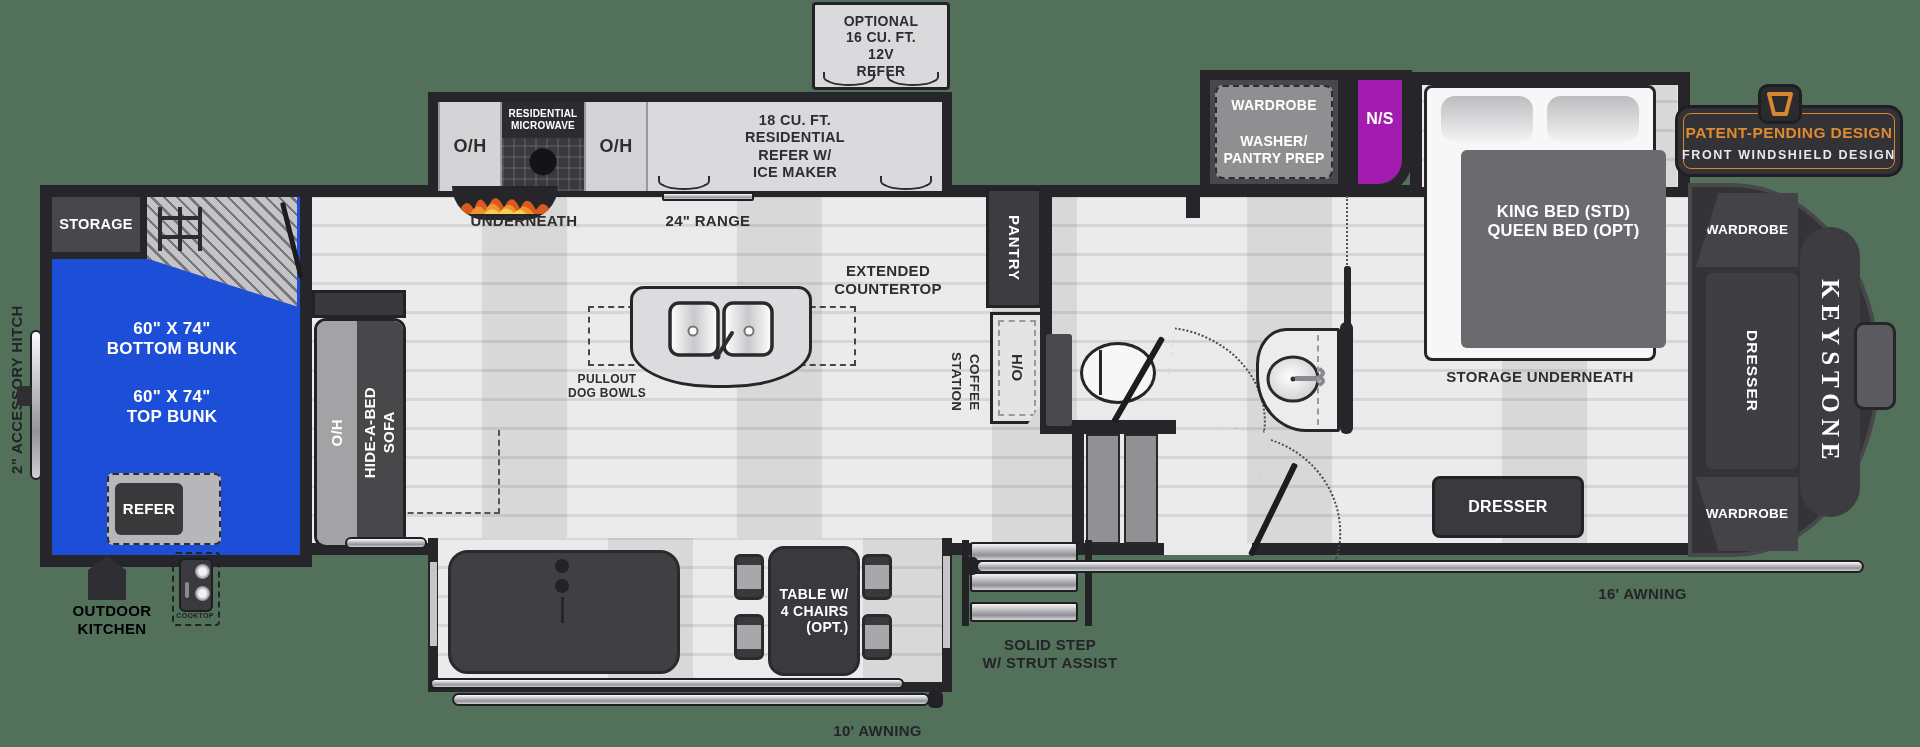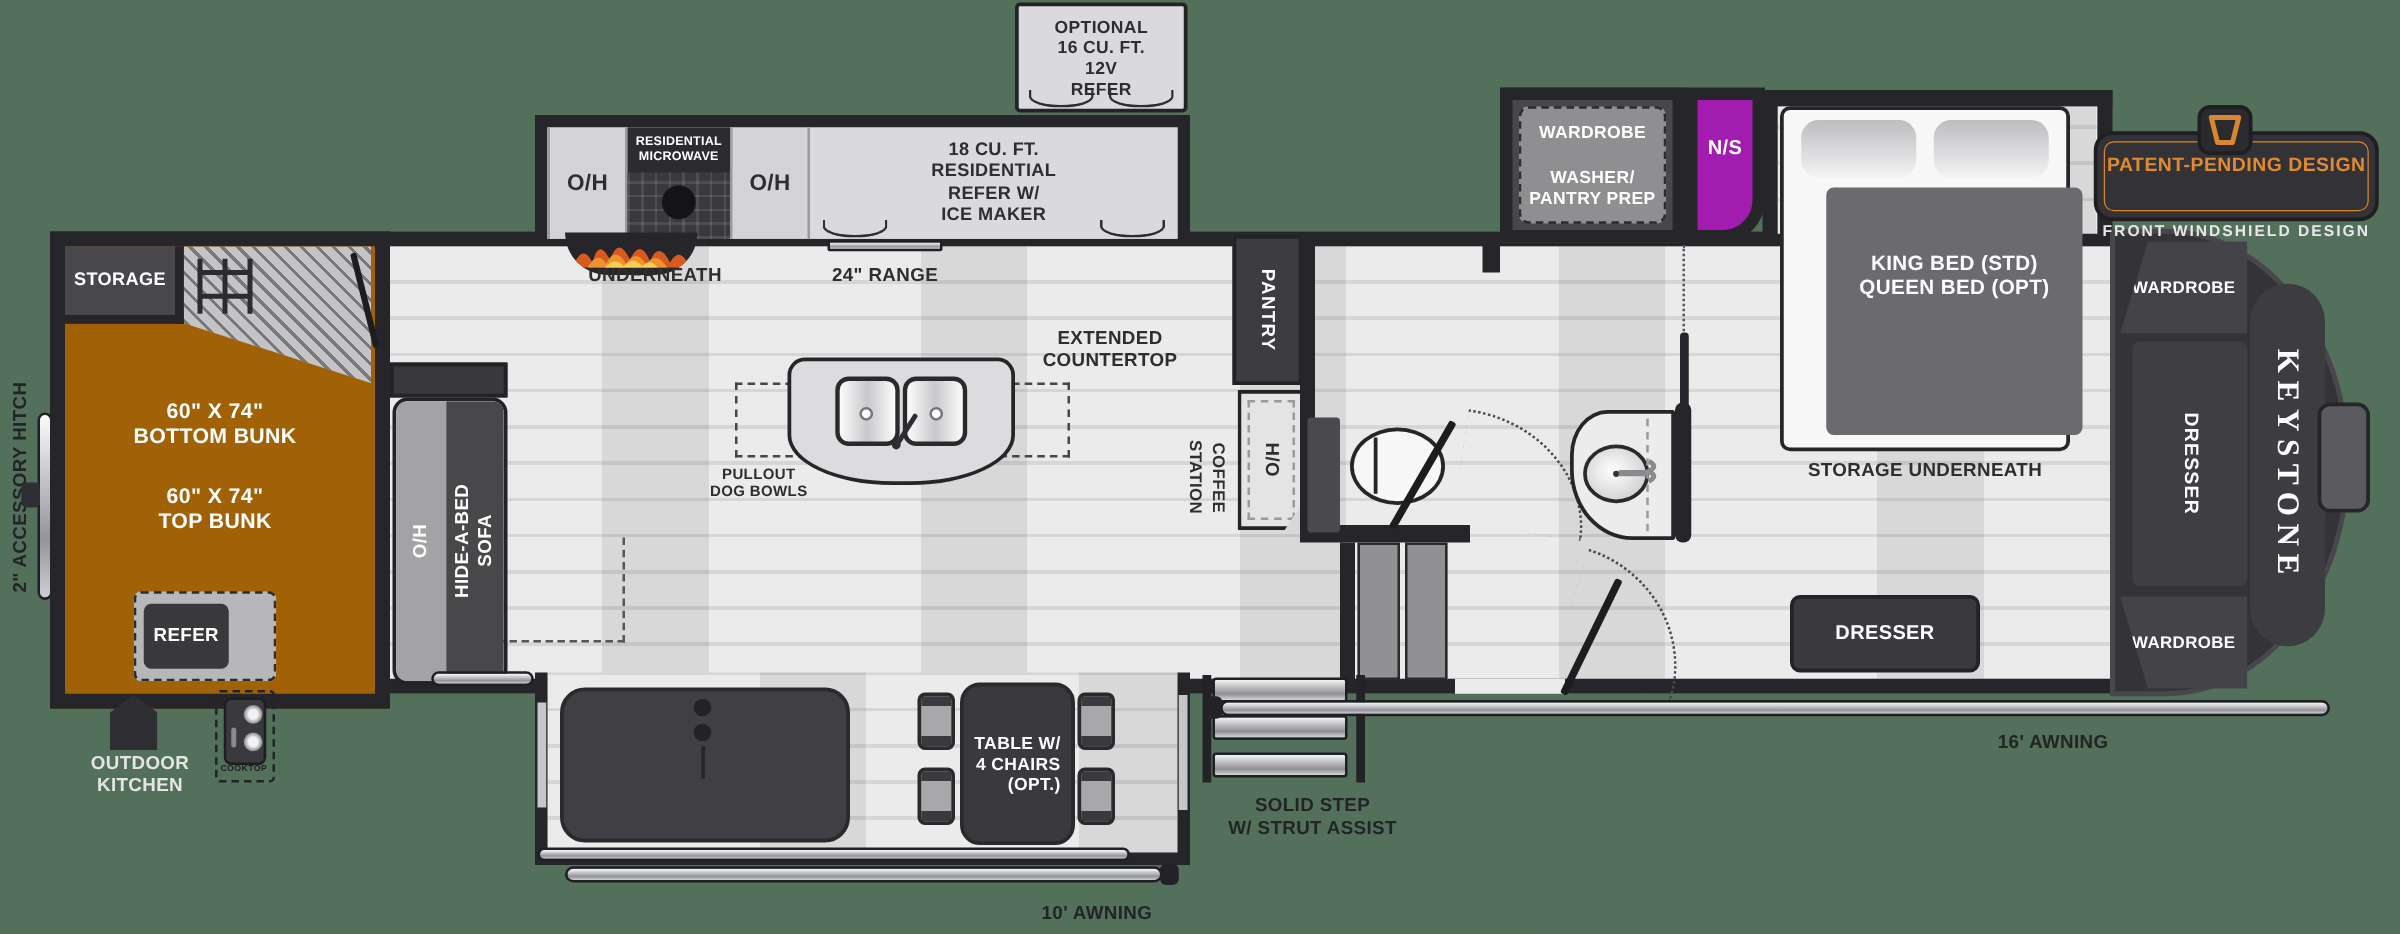--- a/index.html
+++ b/index.html
@@ -40,41 +40,41 @@
 
   <div class="lbl vu cen" style="left:4px;top:245px;width:26px;height:290px;color:#222428;font-size:15px;">2" ACCESSORY HITCH</div>
   <div class="silver" style="left:30px;top:330px;width:12px;height:150px;"></div>
   <div class="abs" style="left:17px;top:386px;width:15px;height:20px;background:#2f2f33;border-radius:4px;"></div>
 
   <div class="abs wood" style="left:312px;top:185px;width:1400px;height:370px;border-top:12px solid #26262a;border-bottom:12px solid #26262a;"></div>
 
   <div class="abs" style="left:398px;top:512px;width:102px;border-top:2.5px dashed #55555a;"></div>
   <div class="abs" style="left:498px;top:430px;height:84px;border-left:2.5px dashed #55555a;"></div>
 
-  <div class="abs" style="left:40px;top:185px;width:272px;height:382px;background:#a16207;border:12px solid #26262a;">
+  <div class="abs" style="left:40px;top:185px;width:272px;height:382px;background:#1d4ed8;border:12px solid #26262a;">
     <div class="abs" style="left:0;top:0;width:95px;height:62px;background:#48484c;border-right:7px solid #26262a;border-bottom:7px solid #26262a;"></div>
     <div class="lbl light cen" style="left:0;top:0;width:88px;height:55px;font-size:14.5px;">STORAGE</div>
     <div class="abs carpet" style="left:95px;top:0;width:150px;height:150px;clip-path:polygon(0 0,100% 0,100% 73%,0 41%);"></div>
     <svg class="abs" style="left:100px;top:8px;" width="56" height="48" viewBox="0 0 56 48">
       <path d="M8 2 V46 M28 2 V46 M48 2 V46 M8 13 H48 M8 32 H48" stroke="#2c2c30" stroke-width="4" fill="none"></path>
     </svg>
     <div class="doorbar" style="left:228px;top:6px;width:5px;height:78px;transform:rotate(-14deg);transform-origin:top left;"></div>
     <div class="lbl light" style="left:20px;top:122px;width:200px;font-size:17px;">60" X 74"
 BOTTOM BUNK</div>
     <div class="lbl light" style="left:20px;top:190px;width:200px;font-size:17px;">60" X 74"
 TOP BUNK</div>
     <div class="abs" style="left:55px;top:276px;width:114px;height:72px;background:#b7b7b9;border:2.5px dashed #2c2c2f;border-radius:6px;">
       <div class="abs cen" style="left:6px;top:8px;width:68px;height:52px;background:#39393c;border-radius:6px;">
         <span class="lbl light" style="position:static;font-size:15px;">REFER</span>
       </div>
     </div>
   </div>
 
   <div class="abs" style="left:88px;top:556px;width:38px;height:44px;background:#2f2f33;clip-path:polygon(50% 0,100% 32%,100% 100%,0 100%,0 32%);"></div>
-  <div class="lbl" style="left:60px;top:602px;width:104px;color:#e5e5e5;font-size:15px;">OUTDOOR
+  <div class="lbl" style="left:60px;top:602px;width:104px;color:#000000;font-size:15px;">OUTDOOR
 KITCHEN</div>
   <div class="abs" style="left:172px;top:552px;width:48px;height:74px;border:2.5px dashed #222428;border-radius:4px;">
     <div class="abs" style="left:5px;top:4px;width:34px;height:54px;background:#3a3a3e;border:2.5px solid #1e1e21;border-radius:6px;">
       <div class="abs" style="left:14px;top:4px;width:15px;height:15px;border-radius:50%;background:radial-gradient(circle,#f2f2f2 0 35%,#8a8a8e 70%);"></div>
       <div class="abs" style="left:14px;top:26px;width:15px;height:15px;border-radius:50%;background:radial-gradient(circle,#f2f2f2 0 35%,#8a8a8e 70%);"></div>
       <div class="abs" style="left:4px;top:22px;width:4px;height:16px;background:#8a8a8e;border-radius:2px;"></div>
     </div>
     <div class="lbl" style="left:0;top:58px;width:42px;font-size:7px;color:#1e1e21;">COOKTOP</div>
   </div>
 
@@ -289,21 +289,21 @@
   <div class="abs" style="left:928px;top:691px;width:15px;height:17px;background:#232327;border-radius:5px;"></div>
   <div class="lbl" style="left:805px;top:722px;width:145px;font-size:15px;color:#222428;">10' AWNING</div>
 
   <div class="abs" style="left:963px;top:557px;width:15px;height:18px;background:#232327;border-radius:5px;"></div>
   <div class="silver" style="left:976px;top:560px;width:888px;height:13px;"></div>
   <div class="lbl" style="left:1570px;top:585px;width:145px;font-size:15px;color:#222428;">16' AWNING</div>
 
   <div class="abs" style="left:1678px;top:108px;width:222px;height:66px;background:#323237;border-radius:12px;box-shadow:0 0 0 3px #1f1f23;">
     <div class="abs" style="left:5px;top:5px;right:5px;bottom:5px;border:1.5px solid #d8862f;border-radius:8px;"></div>
     <div class="lbl" style="left:0;top:16px;width:222px;font-size:15.5px;color:#e08a31;letter-spacing:.4px;">PATENT-PENDING DESIGN</div>
-    <div class="lbl" style="left:0;top:40px;width:222px;font-size:12.5px;color:#e8e8ea;letter-spacing:1.6px;margin-top:30px;">FRONT WINDSHIELD DESIGN</div>
+    <div class="lbl" style="left:0;top:40px;width:222px;font-size:12.5px;color:#e8e8ea;letter-spacing:1.6px;">FRONT WINDSHIELD DESIGN</div>
   </div>
   <div class="abs cen" style="left:1758px;top:84px;width:44px;height:40px;background:#2b2b2f;border:3px solid #1f1f23;border-radius:10px;">
     <svg width="30" height="26" viewBox="0 0 30 26">
       <path d="M4 3 H26 L21 23 H9 Z" fill="none" stroke="#d8862f" stroke-width="4" stroke-linejoin="round"></path>
     </svg>
   </div>
 
 </div>
 
 </body></html>

